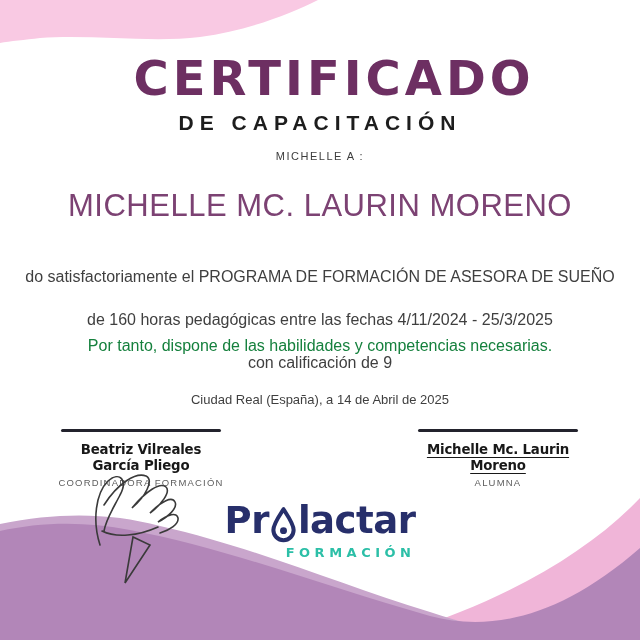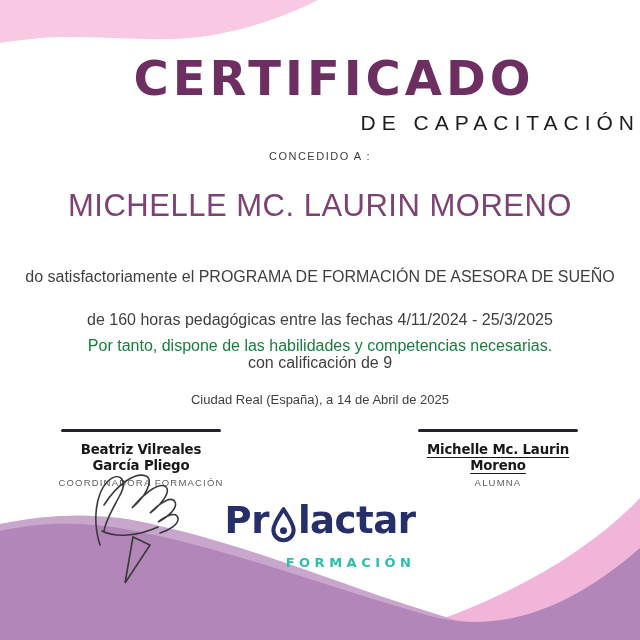--- a/index.html
+++ b/index.html
@@ -8,21 +8,21 @@
     font-family:"Liberation Sans", sans-serif;
   }
   .deco{position:absolute;inset:0;width:640px;height:640px;pointer-events:none;}
   .layer{position:absolute;left:0;right:0;text-align:center;white-space:nowrap;}
 
   .title{
     top:50px;color:#6D2F62;font-size:48px;font-weight:800;
     letter-spacing:4px;font-family:"DejaVu Sans", sans-serif;margin-left:28px;
   }
   .subtitle{
-    top:111px;color:#1d1d1d;font-size:21px;font-weight:400;letter-spacing:6px;text-align:right;
+    top:111px;color:#1d1d1d;font-size:21px;font-weight:700;letter-spacing:6px;
   }
   .concedido{
     top:150px;color:#3c3c3c;font-size:11px;font-weight:500;letter-spacing:1.5px;
   }
   .name{
     top:188px;color:#7C4273;font-size:31px;font-weight:400;letter-spacing:.5px;
   }
   .bodytext{top:245px;color:#3f3f3f;font-size:16px;line-height:23px;}
   .bodytext .line{white-space:nowrap;margin-top:20px;}
   .statement{top:337px;color:#15803d;font-size:16px;}
@@ -43,39 +43,39 @@
   .scribble{position:absolute;left:70px;top:465px;pointer-events:none;}
 
   .logo{position:absolute;left:0;right:0;top:499px;text-align:center;}
   .logo-inner{display:inline-block;text-align:right;}
   .logo-word{
     color:#272F6B;font-size:37px;font-weight:800;letter-spacing:-0.5px;
     font-family:"DejaVu Sans", sans-serif;display:flex;align-items:flex-end;justify-content:center;
   }
   .logo-word .drop{margin:0 1px -1px 1px;}
   .logo-sub{
-    margin-top:13px;color:#2CBFA7;font-size:13px;font-weight:800;letter-spacing:4.5px;
+    margin-top:3px;color:#2CBFA7;font-size:13px;font-weight:800;letter-spacing:4.5px;
     font-family:"DejaVu Sans", sans-serif;
   }
 </style>
 </head>
 <body>
 
 <div class="canvas">
 
   <svg class="deco" viewBox="0 0 640 640" aria-hidden="true">
     <path d="M0,0 L318,0 C290,14 250,30 200,37 C150,43 90,34 40,38 C25,40 10,41 0,43 Z" fill="#F9C9E3"></path>
     <path d="M640,498 C600,540 540,580 460,612 C430,624 408,632 396,640 L640,640 Z" fill="#F0B5D8"></path>
     <path d="M0,524 C60,512 110,513 160,526 C260,549 340,585 430,612 C470,625 500,632 520,640 L0,640 Z" fill="#C9A6CC"></path>
     <path d="M0,531 C40,522 85,521 130,530 C230,549 330,588 430,616 C490,632 560,618 640,548 L640,640 L0,640 Z" fill="#B286B8"></path>
   </svg>
 
   <div class="layer title">CERTIFICADO</div>
   <div class="layer subtitle">DE CAPACITACIÓN</div>
-  <div class="layer concedido">CONCEDIDO A :</div>
+  <div class="layer concedido">MICHELLE A :</div>
   <div class="layer name">MICHELLE MC. LAURIN MORENO</div>
 
   <div class="layer bodytext">
     <div class="line">do satisfactoriamente el PROGRAMA DE FORMACIÓN DE ASESORA DE SUEÑO</div>
     <div class="line">de 160 horas pedagógicas  entre las fechas 4/11/2024 - 25/3/2025</div>
     <div class="line">con calificación de 9</div>
   </div>
 
   <div class="layer statement">Por tanto, dispone de las habilidades y competencias necesarias.</div>
   <div class="layer placedate">Ciudad Real (España), a 14 de Abril de 2025</div>

